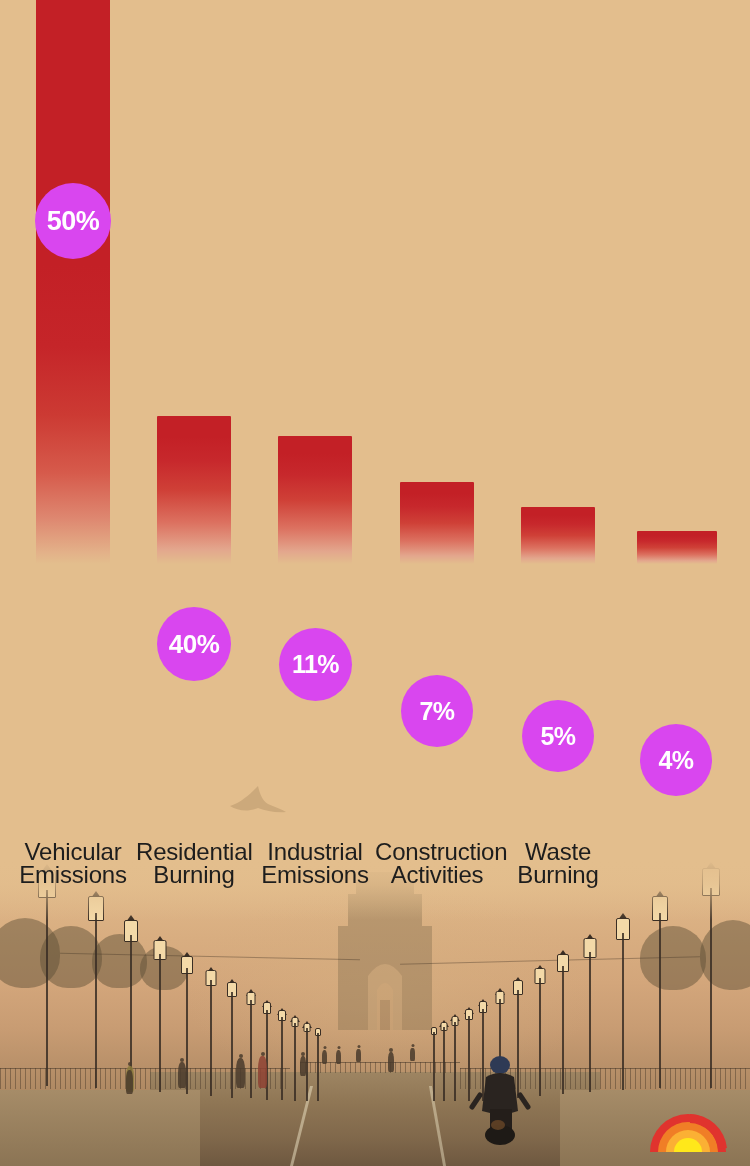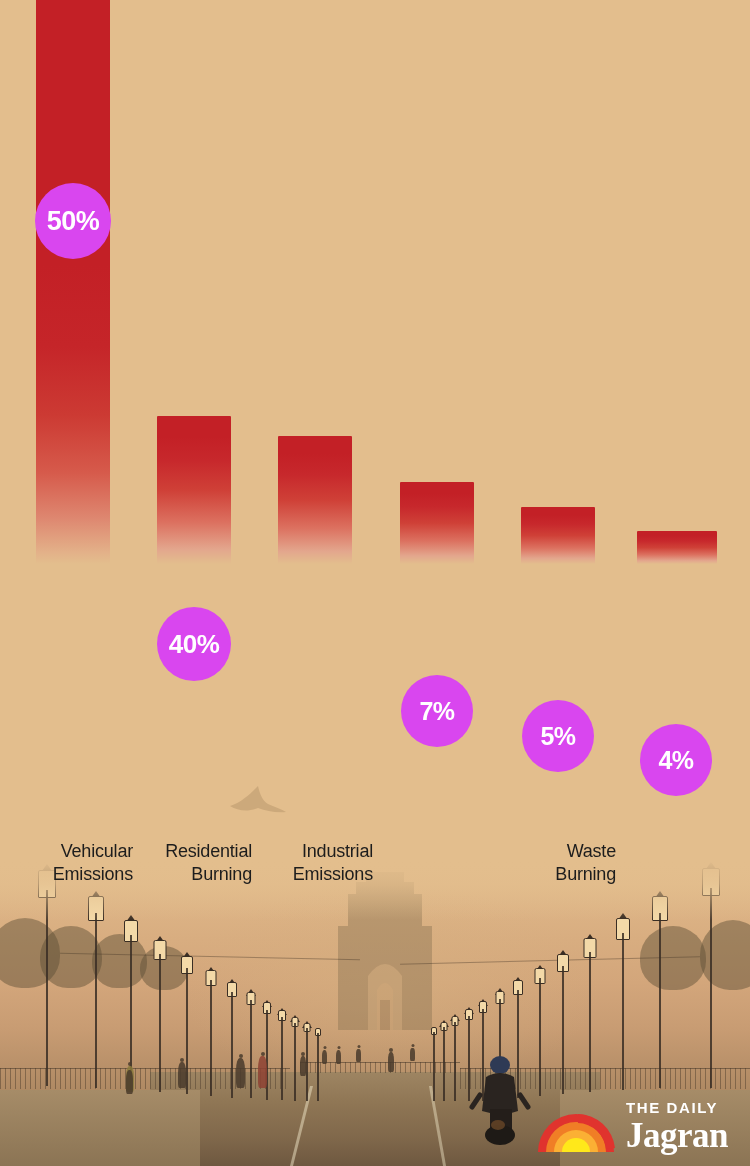--- a/index.html
+++ b/index.html
@@ -79,24 +79,24 @@
     display: flex;
     align-items: center;
     justify-content: center;
     font-family: "Liberation Sans", sans-serif;
     font-weight: bold;
     letter-spacing: -0.5px;
   }
   .cat-label {
     position: absolute;
     top: 840px;
-    text-align: right;
+    text-align: center;
     color: #1D1D1D;
     font-family: "Liberation Sans", sans-serif;
-    font-size: 18px;
+    font-size: 24px;
     line-height: 23px;
     font-weight: normal;
     letter-spacing: -0.2px;
   }
   .cat-label .l2 { display: block; }
 
   
   #bird {
     position: absolute;
     left: 228px;
@@ -501,27 +501,32 @@
     </div>
 
     <div class="bar" style="left:157px; width:74px; height:148px;"></div>
     <div class="badge" style="left:157px; top:607px; width:74px; height:74px; font-size:26px;">40%</div>
     <div class="cat-label" style="left:136px; width:116px;">
       <span>Residential</span>
       <span class="l2">Burning</span>
     </div>
 
     <div class="bar" style="left:278px; width:74px; height:128px;"></div>
+    <div class="badge" style="left:279px; top:628px; width:73px; height:73px; font-size:25px;">11%</div>
     <div class="cat-label" style="left:257px; width:116px;">
       <span>Industrial</span>
       <span class="l2">Emissions</span>
     </div>
 
     <div class="bar" style="left:400px; width:74px; height:82px;"></div>
     <div class="badge" style="left:401px; top:675px; width:72px; height:72px; font-size:25px;">7%</div>
+    <div class="cat-label" style="left:375px; width:124px;">
+      <span>Construction</span>
+      <span class="l2">Activities</span>
+    </div>
 
     <div class="bar" style="left:521px; width:74px; height:57px;"></div>
     <div class="badge" style="left:522px; top:700px; width:72px; height:72px; font-size:25px;">5%</div>
     <div class="cat-label" style="left:500px; width:116px;">
       <span>Waste</span>
       <span class="l2">Burning</span>
     </div>
 
     <div class="bar" style="left:637px; width:80px; height:33px;"></div>
     <div class="badge" style="left:640px; top:724px; width:72px; height:72px; font-size:25px;">4%</div>
@@ -534,19 +539,15 @@
       <path d="M18 44 A22 22 0 0 1 62 44 Z" fill="#FBB034"></path>
       <path d="M26 44 A14 14 0 0 1 54 44 Z" fill="#FFE81A"></path>
       <path d="M40 44 L40 6 A38 38 0 0 1 72 26 Z" fill="#E3BE8D" opacity="0"></path>
       <path d="M44 16 L78 30 L66 44 L44 44 Z" fill="#E0332E" opacity="0"></path>
       <path d="M41 5 L41 44 L74 44 A38 38 0 0 0 41 5 Z" fill="none"></path>
       <g>
         <path d="M42 6 A38 38 0 0 1 79 40 L70 41 A29 29 0 0 0 42 15 Z" fill="#E0332E"></path>
       </g>
       <path d="M46 44 L46 22 A22 22 0 0 1 64 38 L60 44 Z" fill="#F07E26" opacity="0"></path>
     </svg>
-    <div id="logo-text">
-      <div id="logo-the-daily">THE DAILY</div>
-      <div id="logo-jagran">Jagran</div>
-    </div>
   </div>
 
 </div>
 
 </body></html>

